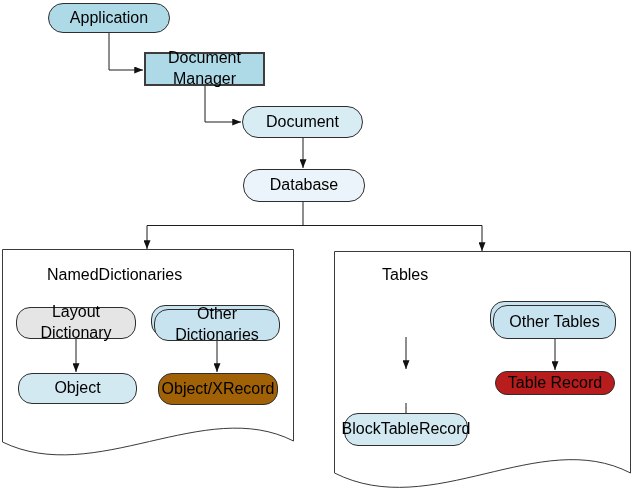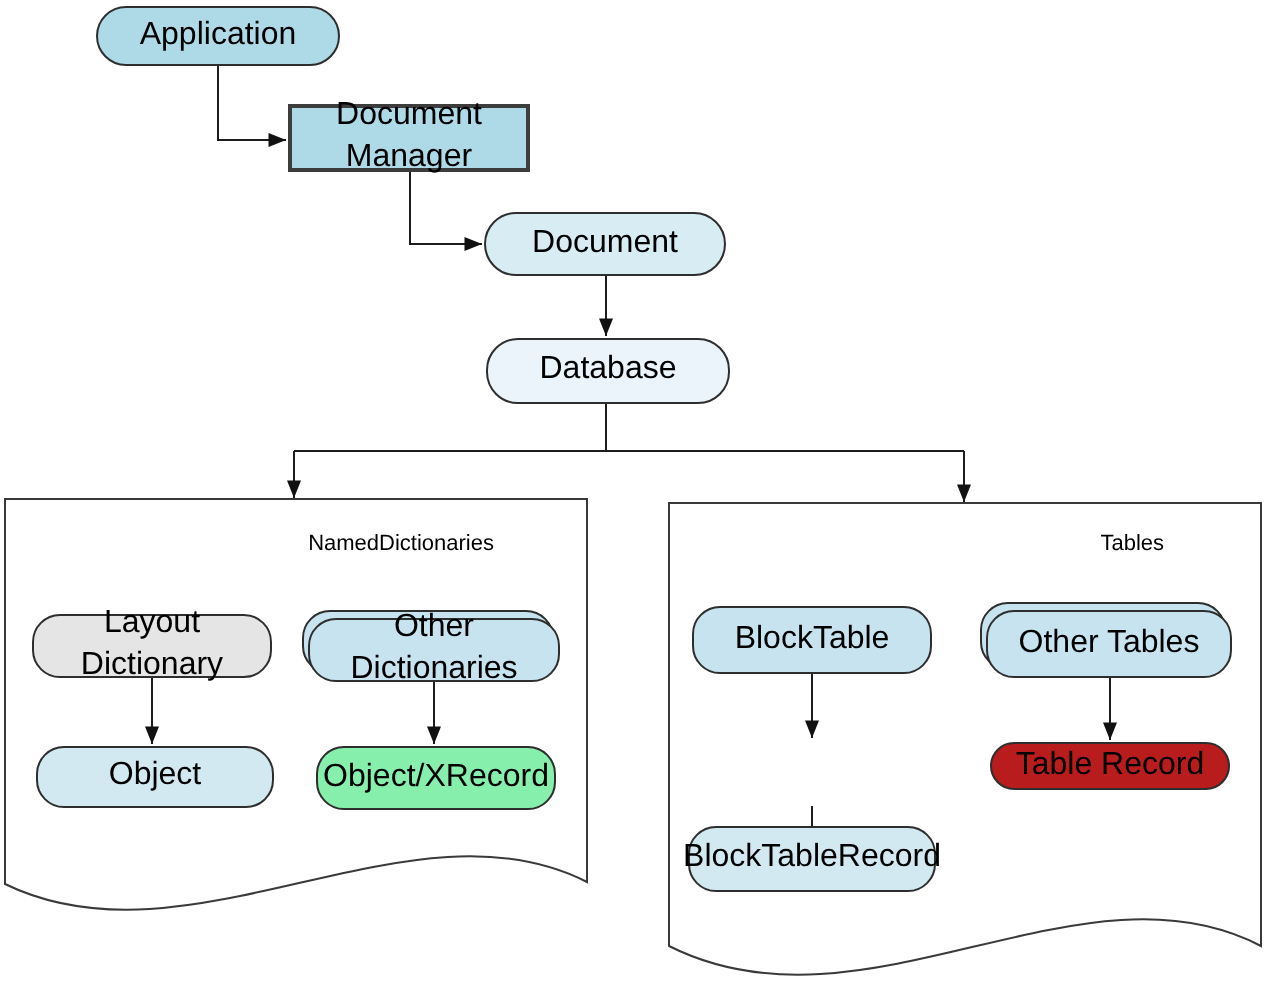--- a/index.html
+++ b/index.html
@@ -10,21 +10,21 @@
         display:flex;align-items:center;justify-content:center;
         font-size:16px;color:#000;white-space:pre-line;text-align:center;line-height:1.3;
         z-index:2;}
   .pill{border-radius:16px;}
   .pill-sm{border-radius:14px;}
   .rect{border-width:2px;border-color:#3d3d3d;border-radius:0;}
   .stack{position:absolute;z-index:2;}
   .stack .back{position:absolute;left:-3px;top:-4px;width:100%;height:100%;
                box-sizing:border-box;border:1px solid #2e2e2e;border-radius:14px;z-index:1;}
   .stack .front{position:absolute;left:0;top:0;width:100%;height:100%;z-index:2;}
-  .clabel{position:absolute;font-size:11px;color:#000;text-align:right;z-index:2;}
+  .clabel{position:absolute;font-size:16px;color:#000;text-align:left;z-index:2;}
   svg{display:block;}
 </style>
 </head>
 <body>
 
 <div class="stage">
 
   <svg class="layer" width="634" height="500" viewBox="0 0 634 500">
     <defs>
       <marker id="arw" viewBox="0 0 10 8" refX="10" refY="4" markerWidth="9" markerHeight="7" orient="auto">
@@ -63,23 +63,22 @@
 
   <div class="node pill-sm" style="left: 16px; top: 307px; width: 120px; height: 32px; background: #e5e5e5;">Layout Dictionary</div>
 
   <div class="stack" style="left:154px;top:309px;width:126px;height:32px;">
     <div class="back" style="background: rgb(199, 227, 239);"></div>
     <div class="node pill-sm front" style="background: rgb(199, 227, 239);">Other Dictionaries</div>
   </div>
 
   <div class="node pill-sm" style="left: 18px; top: 373px; width: 119px; height: 31px; background: rgb(210, 233, 242);">Object</div>
 
-  <div class="node pill-sm" style="left: 158px; top: 373px; width: 120px; height: 32px; background: #86efac;">Object/XRecord</div>
+  <div class="node pill-sm" style="left: 158px; top: 373px; width: 120px; height: 32px; background: #a16207;">Object/XRecord</div>
 
-  <div class="node pill-sm" style="left: 346px; top: 303px; width: 120px; height: 34px; background: rgb(199, 227, 239);">BlockTable</div>
 
   <div class="stack" style="left:493px;top:305px;width:123px;height:34px;">
     <div class="back" style="background: rgb(199, 227, 239);"></div>
     <div class="node pill-sm front" style="background: rgb(199, 227, 239);">Other Tables</div>
   </div>
 
   <div class="node pill-sm" style="left: 344px; top: 370px; width: 124px; height: 33px; background: rgb(210, 233, 242); margin-top: 43px;">BlockTableRecord</div>
 
   <div class="node pill-sm" style="left: 495px; top: 371px; width: 120px; height: 24px; background: #b91c1c;">Table Record</div>
 

